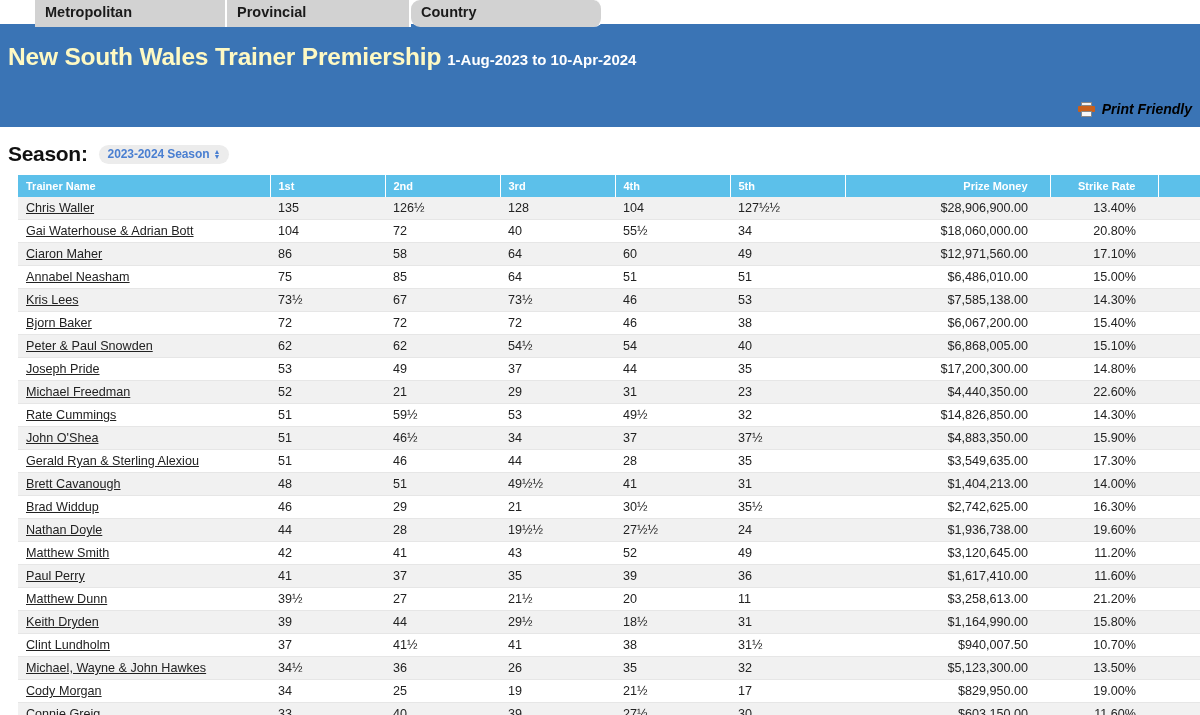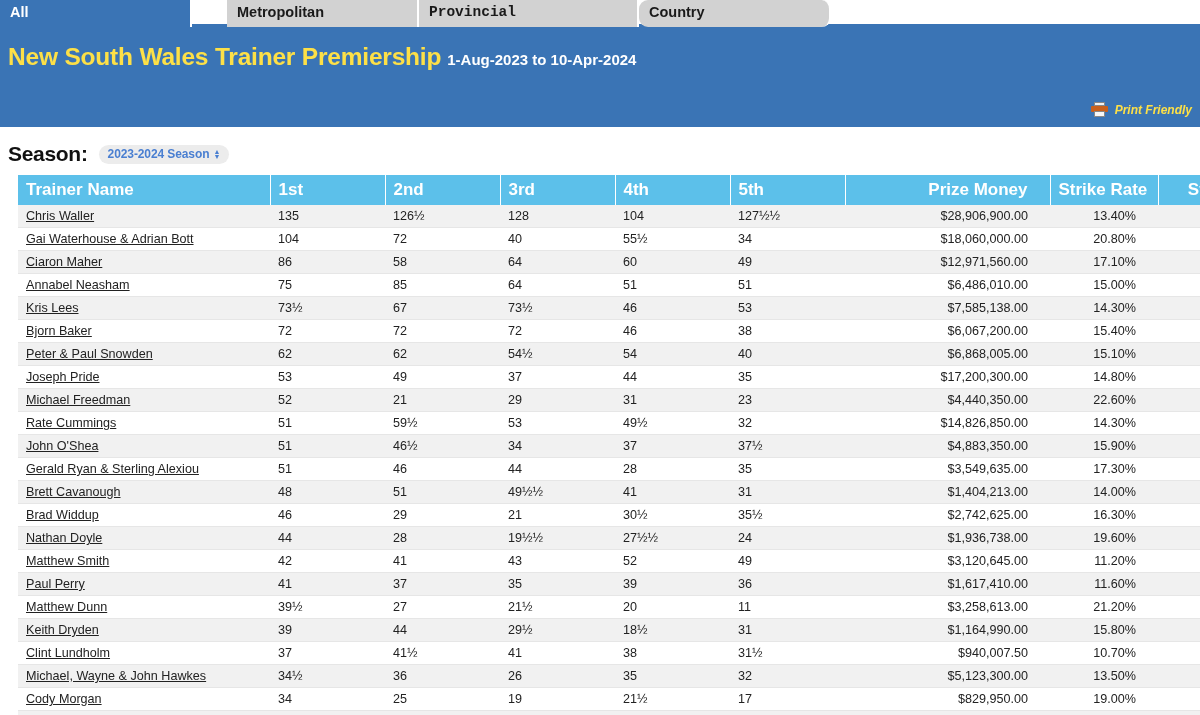--- a/index.html
+++ b/index.html
@@ -26,38 +26,38 @@
     font-weight: bold;
     color: #1a1a1a;
     background: #d2d2d2;
     border-right: 2px solid #ffffff;
     white-space: nowrap;
     overflow: hidden;
     cursor: pointer;
   }
   .tab.w-all   { width: 192px; }
   .tab.w-met   { width: 192px; margin-left: 35px; }
-  .tab.w-prov  { width: 220px; font-family: Liberation Mono, monospace; }
+  .tab.w-prov  { width: 184px; }
   .tab.w-count { width: 192px; border-radius: 9px; }
   .tab.w-pic   { width: 192px; border-right: none; }
   .tab.active {
     background: #3a74b5;
     color: #ffffff;
   }
   .tabstrip-filler { flex: 1; background: #ffffff; }
 
   
   .banner {
     position: relative;
     background: #3a74b5;
     height: 100px;
     padding: 16px 0 0 8px;
   }
   .banner-title {
-    color: #fde047;
+    color: #fef9c3;
     font-size: 24.5px;
     font-weight: bold;
     letter-spacing: -0.2px;
     display: inline;
     vertical-align: baseline;
   }
   .banner-dates {
     color: #ffffff;
     font-size: 15px;
     font-weight: bold;
@@ -89,22 +89,22 @@
     position: absolute; left: 0; top: 4px;
     width: 17px; height: 6px;
     background: #c8601c; border-radius: 1px;
   }
   .printer-icon .p-out {
     position: absolute; left: 3px; top: 9px;
     width: 11px; height: 6px;
     background: #f7f7f7; border: 1px solid #888;
   }
   .print-label {
-    color: #fde047;
-    font-size: 12px;
+    color: #000000;
+    font-size: 14px;
     font-weight: bold;
     font-style: italic;
   }
 
   
   .season-row {
     display: flex;
     align-items: center;
     padding: 14px 0 0 8px;
     height: 40px;
@@ -148,21 +148,21 @@
   }
   table.premiership {
     width: 100%;
     border-collapse: collapse;
     table-layout: fixed;
     font-size: 12.6px;
   }
   table.premiership thead th {
     background: #5cc0ea;
     color: #ffffff;
-    font-size: 17px;
+    font-size: 11px;
     font-weight: bold;
     text-align: left;
     padding: 5px 8px 5px 8px;
     height: 21px;
     border-right: 1px solid #ffffff;
     white-space: nowrap;
   }
   table.premiership thead th:last-child { border-right: none; }
   table.premiership thead th.num { text-align: right; padding-right: 22px; }
 
@@ -188,21 +188,20 @@
   col.c-name   { width: 252px; }
   col.c-p      { width: 115px; }
   col.c-prize  { width: 205px; }
   col.c-strike { width: 108px; }
   col.c-starts { width: 100px; }
 </style>
 </head>
 <body>
 
 <div class="tabstrip">
-  <div class="tab w-all active">All</div>
   <div class="tab w-met">Metropolitan</div>
   <div class="tab w-prov">Provincial</div>
   <div class="tab w-count">Country</div>
   <div class="tabstrip-filler"></div>
 </div>
 
 <div class="banner">
   <h1 class="banner-title">New South Wales Trainer Premiership</h1><span class="banner-dates">1-Aug-2023 to 10-Apr-2024</span>
 
   <div class="print-friendly">

